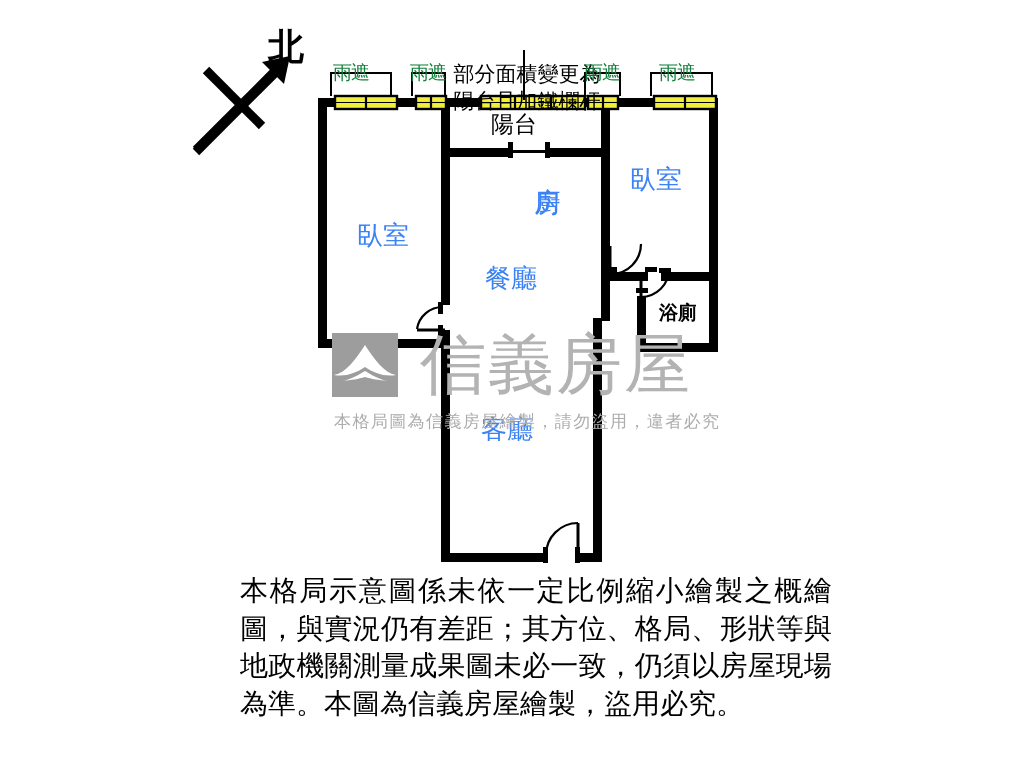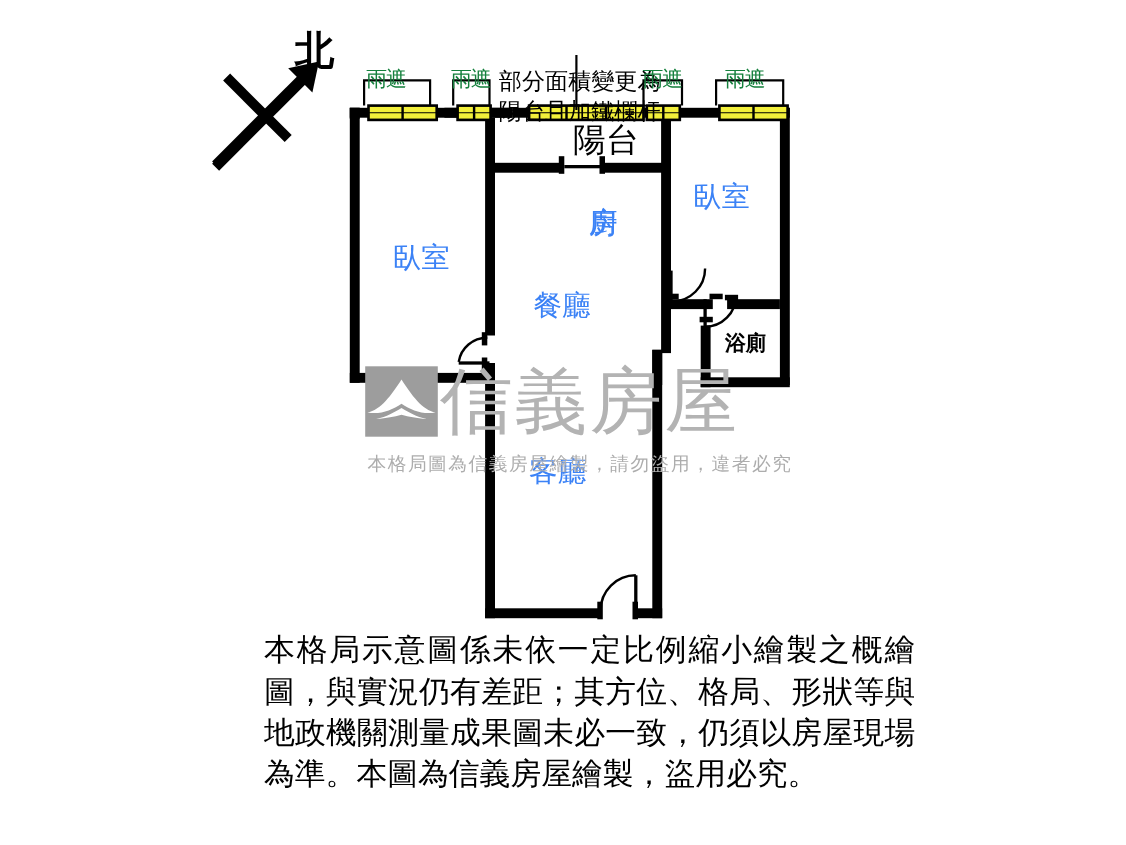--- a/index.html
+++ b/index.html
@@ -100,21 +100,21 @@
     height: 64px;
     background: #9d9d9d;
     position: relative;
     overflow: hidden;
   }
   .wm-text {
     font-family: "DejaVu Serif", "Liberation Serif", serif;
     font-size: 66px;
     color: #b3b3b3;
     letter-spacing: 2px;
-    margin-left: 2px;
+    margin-left: 22px;
     line-height: 1;
   }
   .wm-sub {
     position: absolute;
     left: 2px;
     top: 78px;
     width: 366px;
     font-family: Liberation Mono, monospace;
     font-size: 17px;
     color: #adadad;
@@ -271,21 +271,21 @@
 陽台且加鐵欄杆</div>
   </div>
 
   <div class="txt north-char" style="left:268px; top:28px;">北</div>
 
   <div class="txt awning-label" style="left:333px; top:63px;">雨遮</div>
   <div class="txt awning-label" style="left:410px; top:63px;">雨遮</div>
   <div class="txt awning-label" style="left:584px; top:63px;">雨遮</div>
   <div class="txt awning-label" style="left:659px; top:63px;">雨遮</div>
 
-  <div class="txt small-label" style="left:521px; top:113px; font-size:30px;font-family:Liberation Serif, serif;">陽台</div>
+  <div class="txt small-label" style="left:491px; top:113px; font-size:23px;">陽台</div>
 
   <div class="txt room-label" style="left:357px; top:222px;">臥室</div>
 
   <div class="txt room-label" style="left:630px; top:166px;">臥室</div>
 
   <div class="txt room-label vertical" style="left:535px; top:167px;">廚房</div>
 
   <div class="txt room-label" style="left:485px; top:265px;">餐廳</div>
 
   <div class="txt small-label" style="left:659px; top:303px;font-weight:bold;">浴廁</div>

